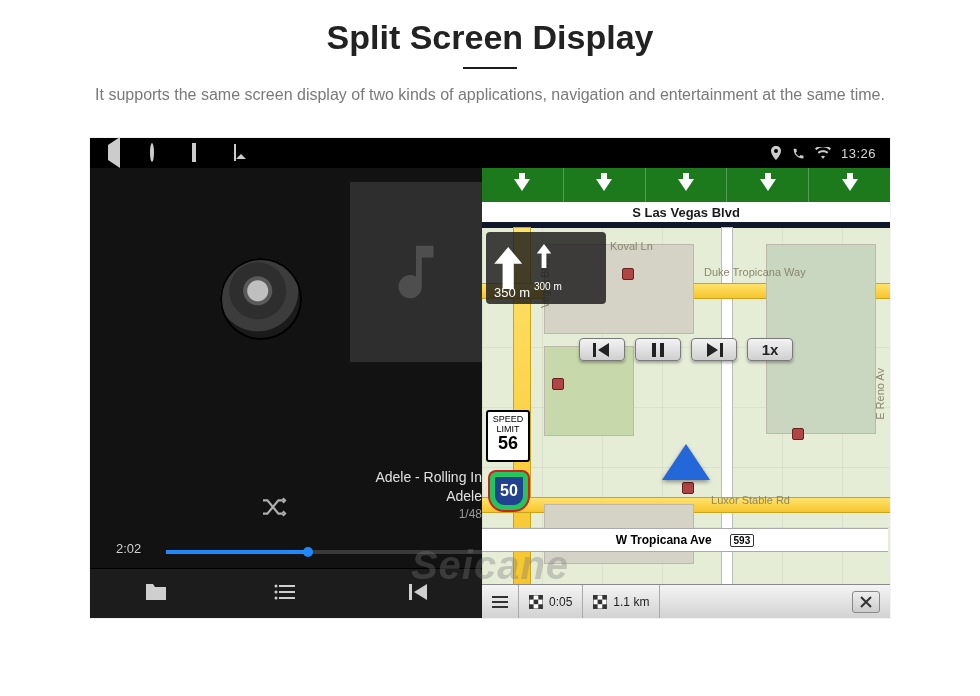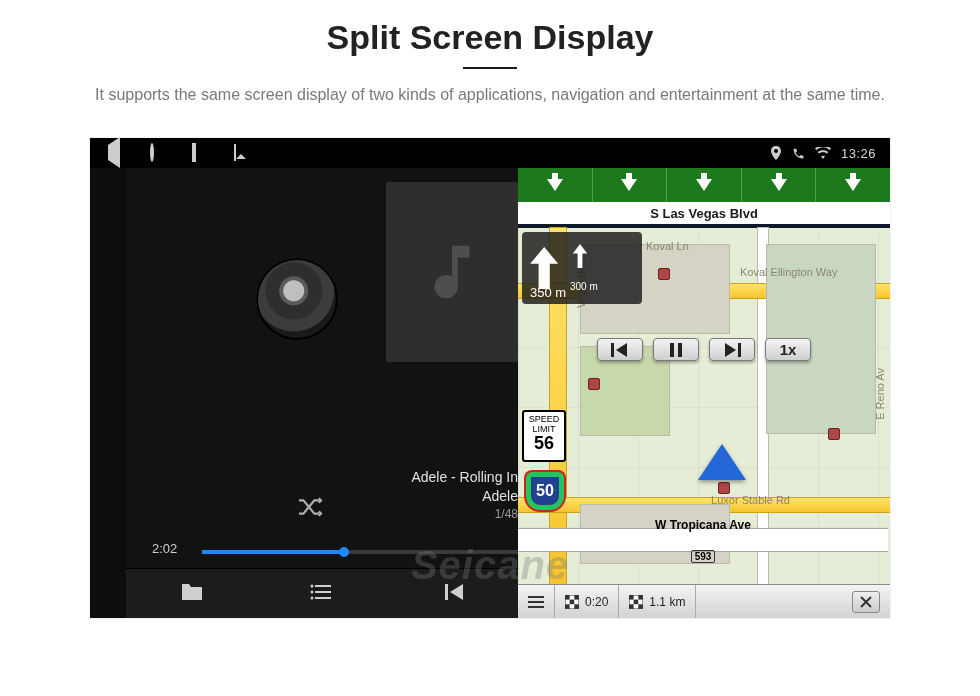--- a/index.html
+++ b/index.html
@@ -62,21 +62,20 @@
 .pin-ico svg, .phone-ico svg, .wifi-ico svg { display:block; }
 .clock { font-weight:500; letter-spacing:.5px;}
 
 .pane-left {
   width: 392px;
   height: 100%;
   padding-top: 30px;
   background: #121212;
   position: relative;
   color: #fff;
-  margin-left: 36px;
 }
 .album-box {
   position:absolute;
   top:44px; right:0;
   width:132px; height:180px;
   background:#2e2e2e;
   display:flex; align-items:center; justify-content:center;
 }
 .album-box svg { opacity:.35; }
 .disc {
@@ -132,21 +131,21 @@
 .green-strip {
   height:34px;
   background:#1c7a1c;
   display:flex;
 }
 .green-cell { flex:1; display:flex;align-items:center;justify-content:center;border-left:1px solid rgba(255,255,255,.25);}
 .green-cell:first-child{border-left:none;}
 .arrow-down { width:0;height:0;border-left:8px solid transparent;border-right:8px solid transparent;border-top:12px solid #fff;position:relative;}
 .arrow-down::before{content:'';position:absolute;top:-18px;left:-3px;width:6px;height:8px;background:#fff;}
 .street-bar {
-  height:26px;background:#fff;border-bottom:4px solid #0f172a;
+  height:26px;background:#fff;border-bottom:6px solid #0f172a;
   display:flex;align-items:center;justify-content:center;
   font-size:13px;font-weight:600;color:#1a1a1a;
 }
 .map {
   position:absolute; top:90px; bottom:34px; left:0; right:0;
   background:
     linear-gradient(90deg, rgba(0,0,0,.05) 1px, transparent 1px) 0 0/60px 60px,
     linear-gradient(0deg, rgba(0,0,0,.05) 1px, transparent 1px) 0 0/60px 60px,
     #e6edd7;
 }
@@ -199,21 +198,21 @@
   width:38px;height:38px;background:#22418f;border-radius:6px 6px 14px 14px;
   border:5px solid #22c55e;box-shadow:0 0 0 2px #c22;
   color:#fff;font-weight:800;display:flex;align-items:center;justify-content:center;font-size:16px;
 }
 .map-label { position:absolute;color:#8a876f;font-size:11px;white-space:nowrap;}
 .lbl1{top:12px;left:128px;} .lbl2{top:38px;left:222px;} .lbl3{top:140px;right:16px;transform:rotate(-90deg);transform-origin:right top;}
 .lbl4{top:80px;left:58px;transform:rotate(-90deg);transform-origin:left top;font-size:10px;}
 .lbl5{bottom:78px;right:100px;}
 .bot-street {
   position:absolute;left:0;right:2px;bottom:66px;height:24px;background:#fff;border-top:1px solid #aaa;border-bottom:1px solid #aaa;
-  display:flex;align-items:center;justify-content:center;gap:18px;font-size:12px;font-weight:600;flex-direction:column;
+  display:flex;align-items:center;justify-content:center;gap:18px;font-size:12px;font-weight:600;
 }
 .exit-tag{font-size:10px;border:1px solid #333;padding:0 3px;border-radius:2px;}
 .nav-bottom {
   position:absolute;left:0;right:0;bottom:0;height:34px;
   background:linear-gradient(#f4f4f4,#d2d2d2);
   border-top:1px solid #8a8a8a;
   display:flex;align-items:center;font-size:12px;color:#222;
 }
 .nb-cell{display:flex;align-items:center;gap:6px;padding:0 10px;height:100%;border-right:1px solid #aaa;}
 .nb-cell:last-child{border-right:none;margin-left:auto;}
@@ -329,21 +328,21 @@
     <div class="map">
       <div class="road-v a"></div>
       <div class="road-v b"></div>
       <div class="road-h a"></div>
       <div class="road-h b"></div>
       <div class="block p1"></div>
       <div class="block p2"></div>
       <div class="block p3"></div>
       <div class="block p4"></div>
       <span class="map-label lbl1">Koval Ln</span>
-      <span class="map-label lbl2">Koval Ellington Way</span>
+      <span class="map-label lbl2">Duke Tropicana Way</span>
       <span class="map-label lbl3">E Reno Av</span>
       <span class="map-label lbl4">Vegas Blvd</span>
       <span class="map-label lbl5">Luxor    Stable Rd</span>
       <div class="poi" style="top:40px;left:140px"></div>
       <div class="poi" style="top:150px;left:70px"></div>
       <div class="poi" style="top:200px;left:310px"></div>
       <div class="poi" style="bottom:90px;left:200px"></div>
       <div class="nav-arrow"></div>
     </div>
 
@@ -403,21 +402,21 @@
         <span class="flag-ico">
           <svg width="14" height="14" viewBox="0 0 14 14">
               <rect width="14" height="14" fill="#fff" stroke="#333"></rect>
               <rect x="0" y="0" width="4.6" height="4.6" fill="#333"></rect>
               <rect x="9.3" y="0" width="4.6" height="4.6" fill="#333"></rect>
               <rect x="4.6" y="4.6" width="4.6" height="4.6" fill="#333"></rect>
               <rect x="0" y="9.3" width="4.6" height="4.6" fill="#333"></rect>
               <rect x="9.3" y="9.3" width="4.6" height="4.6" fill="#333"></rect>
             </svg>
         </span>
-        <span>0:20</span>
+        <span>0:05</span>
       </div>
       <div class="nb-cell">
         <span class="flag-ico">
           <svg width="14" height="14" viewBox="0 0 14 14">
               <rect width="14" height="14" fill="#fff" stroke="#333"></rect>
               <rect x="0" y="0" width="4.6" height="4.6" fill="#333"></rect>
               <rect x="9.3" y="0" width="4.6" height="4.6" fill="#333"></rect>
               <rect x="4.6" y="4.6" width="4.6" height="4.6" fill="#333"></rect>
               <rect x="0" y="9.3" width="4.6" height="4.6" fill="#333"></rect>
               <rect x="9.3" y="9.3" width="4.6" height="4.6" fill="#333"></rect>

